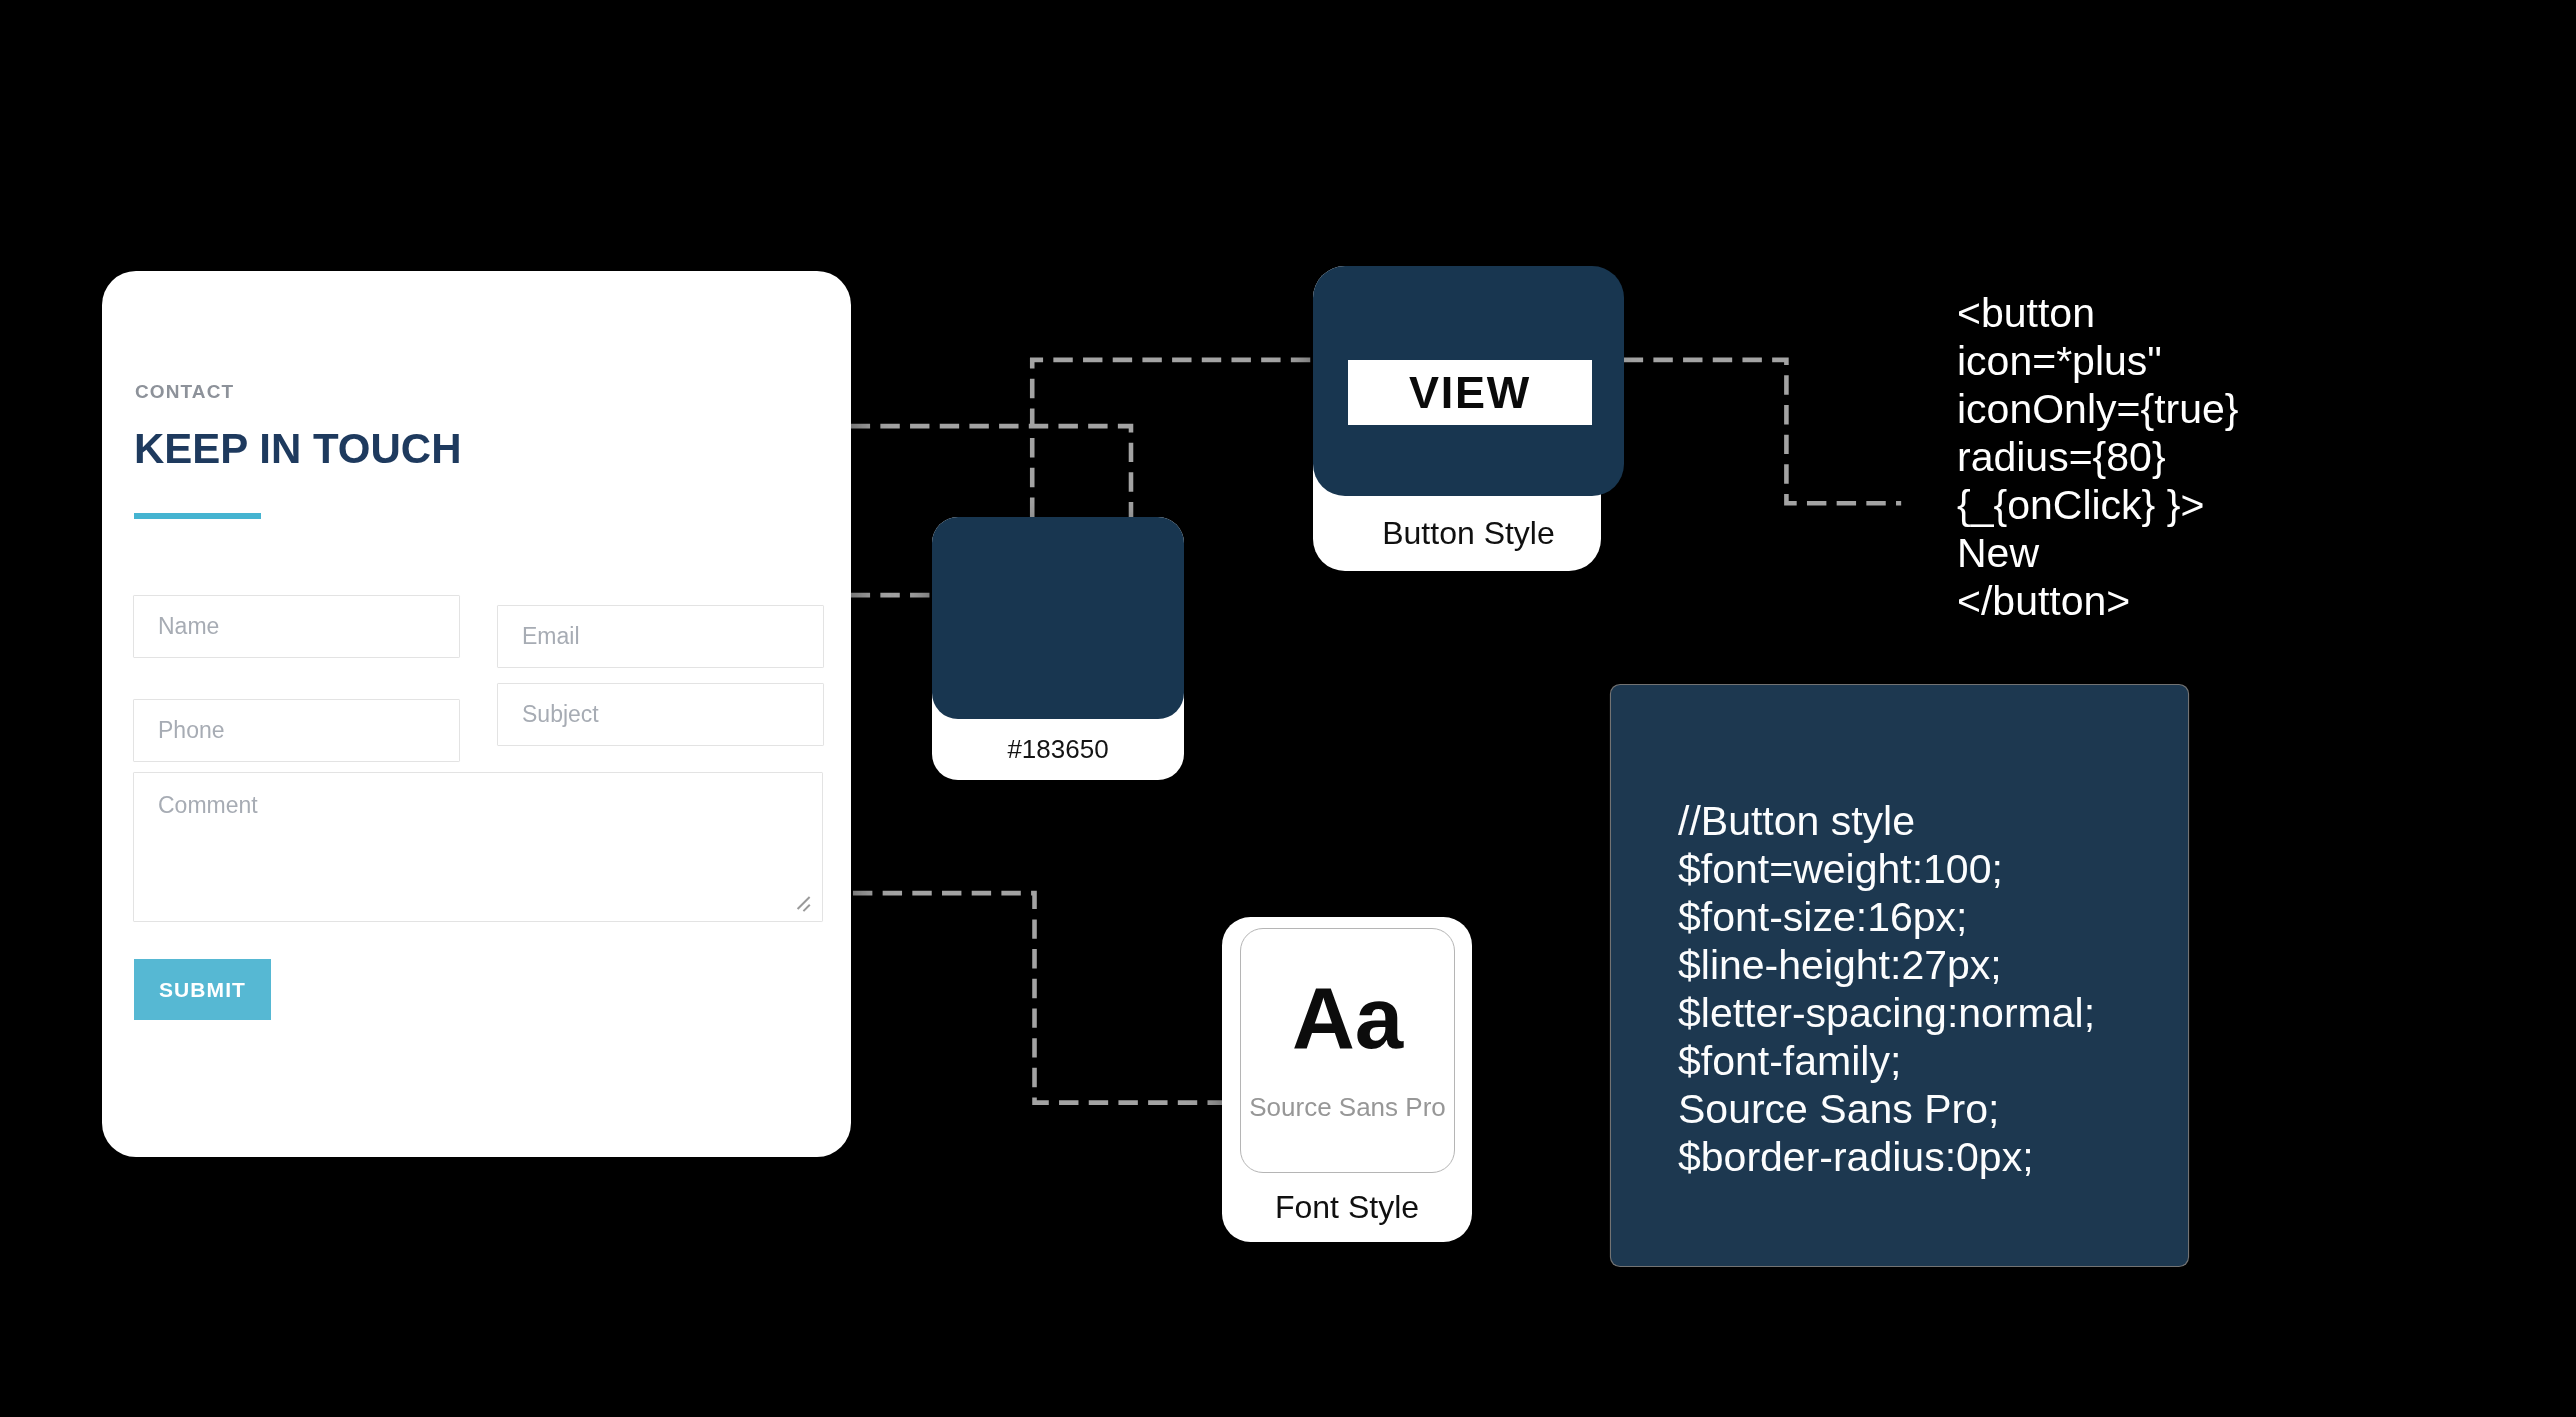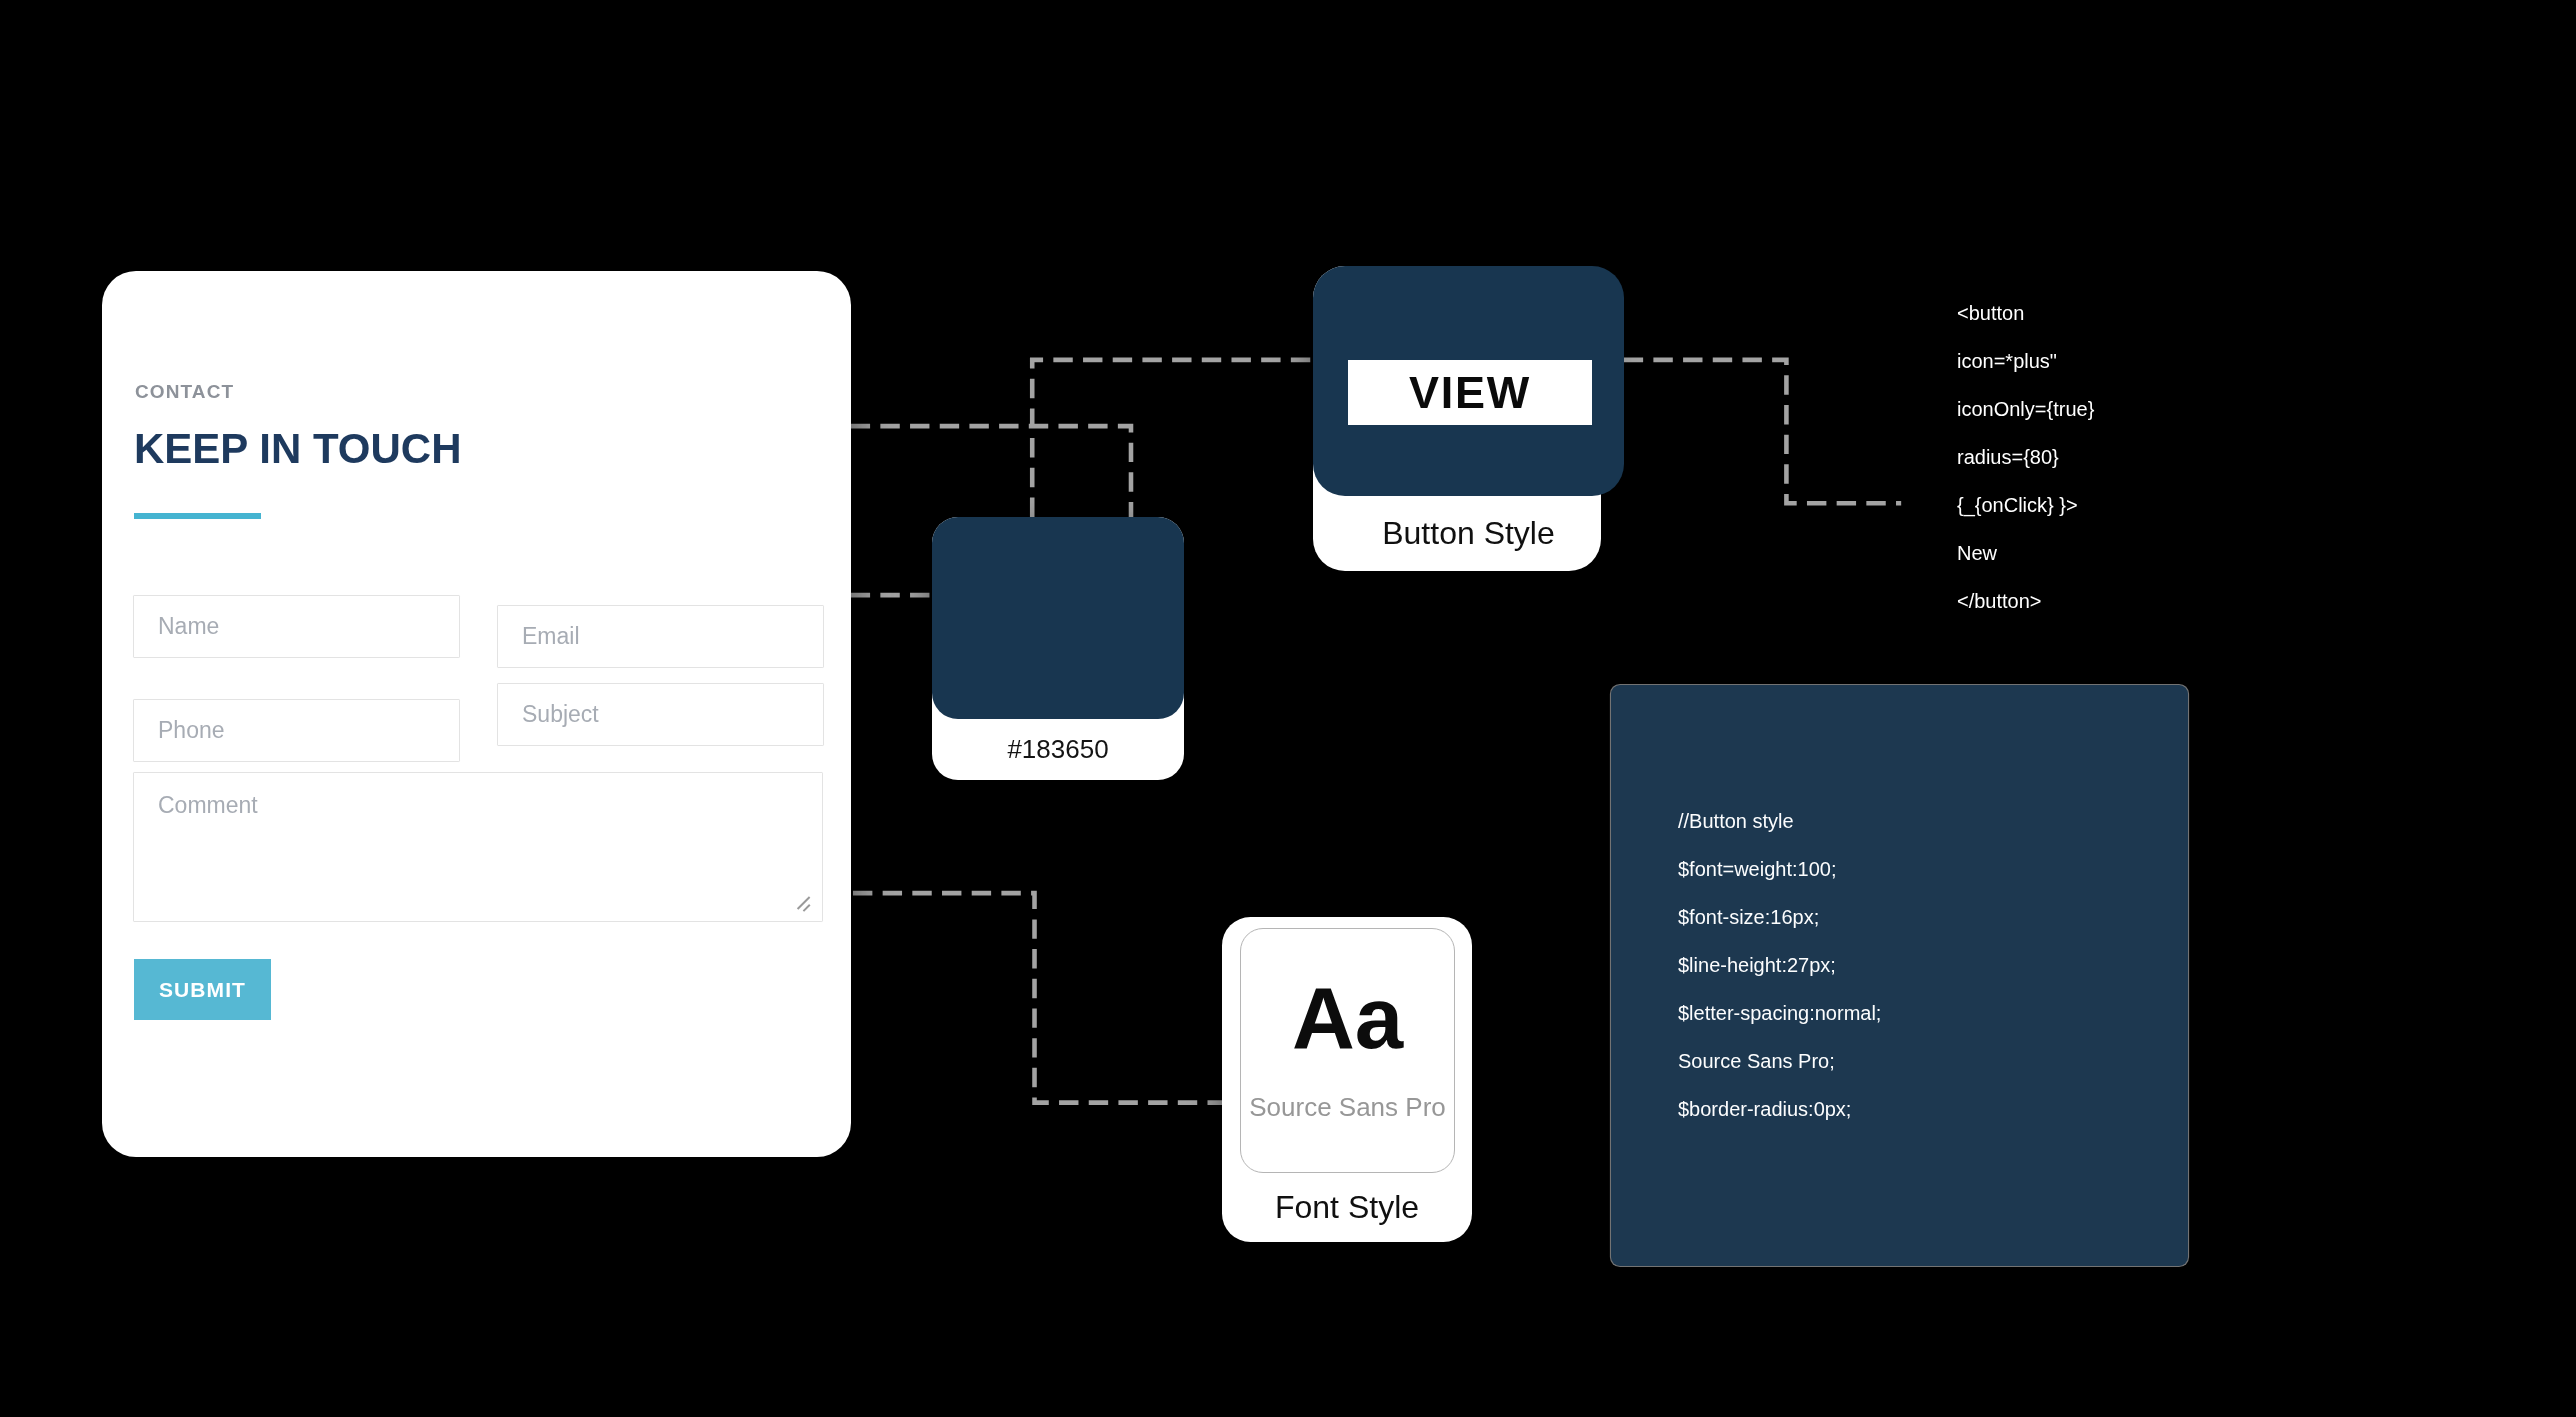--- a/index.html
+++ b/index.html
@@ -61,21 +61,21 @@
   .font-card{position:absolute;left:1222px;top:917px;width:250px;height:325px;margin:0;
              background:#fff;border-radius:28.5px;box-shadow:0 13.7px 34px rgba(0,0,0,.5);}
   .font-box{position:absolute;left:18px;top:11.4px;width:215px;height:245px;border:1.7px solid #b5b5b5;
             border-radius:23px;box-sizing:border-box;text-align:center;}
   .specimen{margin-top:45px;font-size:87px;font-weight:700;color:#0c0c0c;line-height:1;}
   .font-name{margin-top:31px;font-size:26px;color:#979797;}
   .font-caption{left:0;top:256px;width:250px;height:69px;}
 
   
   .code-snippet{position:absolute;left:1957px;top:289px;color:#ffffff;}
-  .code-snippet .code-line,.code-panel .code-line{font-size:20px;line-height:48px;font-weight:400;
+  .code-snippet .code-line,.code-panel .code-line{font-size:41px;line-height:48px;font-weight:400;
             white-space:pre;letter-spacing:0;}
 
   
   .code-panel{position:absolute;left:1611px;top:685px;width:577px;height:581px;background:#1d3850;
               border-radius:9px;box-shadow:0 0 0 1.1px rgba(255,255,255,.45),0 17px 40px rgba(0,0,0,.6);}
   .code-panel .code-lines{position:absolute;left:67px;top:112px;color:#fcfdfe;}
 </style>
 </head>
 <body>
 
@@ -135,19 +135,20 @@
     <div class="code-line">&lt;/button&gt;</div>
   </div>
 
   <div class="code-panel">
     <div class="code-lines">
       <div class="code-line">//Button style</div>
       <div class="code-line">$font=weight:100;</div>
       <div class="code-line">$font-size:16px;</div>
       <div class="code-line">$line-height:27px;</div>
       <div class="code-line">$letter-spacing:normal;</div>
+      <div class="code-line">$font-family;</div>
       <div class="code-line">Source Sans Pro;</div>
       <div class="code-line">$border-radius:0px;</div>
     </div>
   </div>
 
 </div>
 
 
 </body></html>

